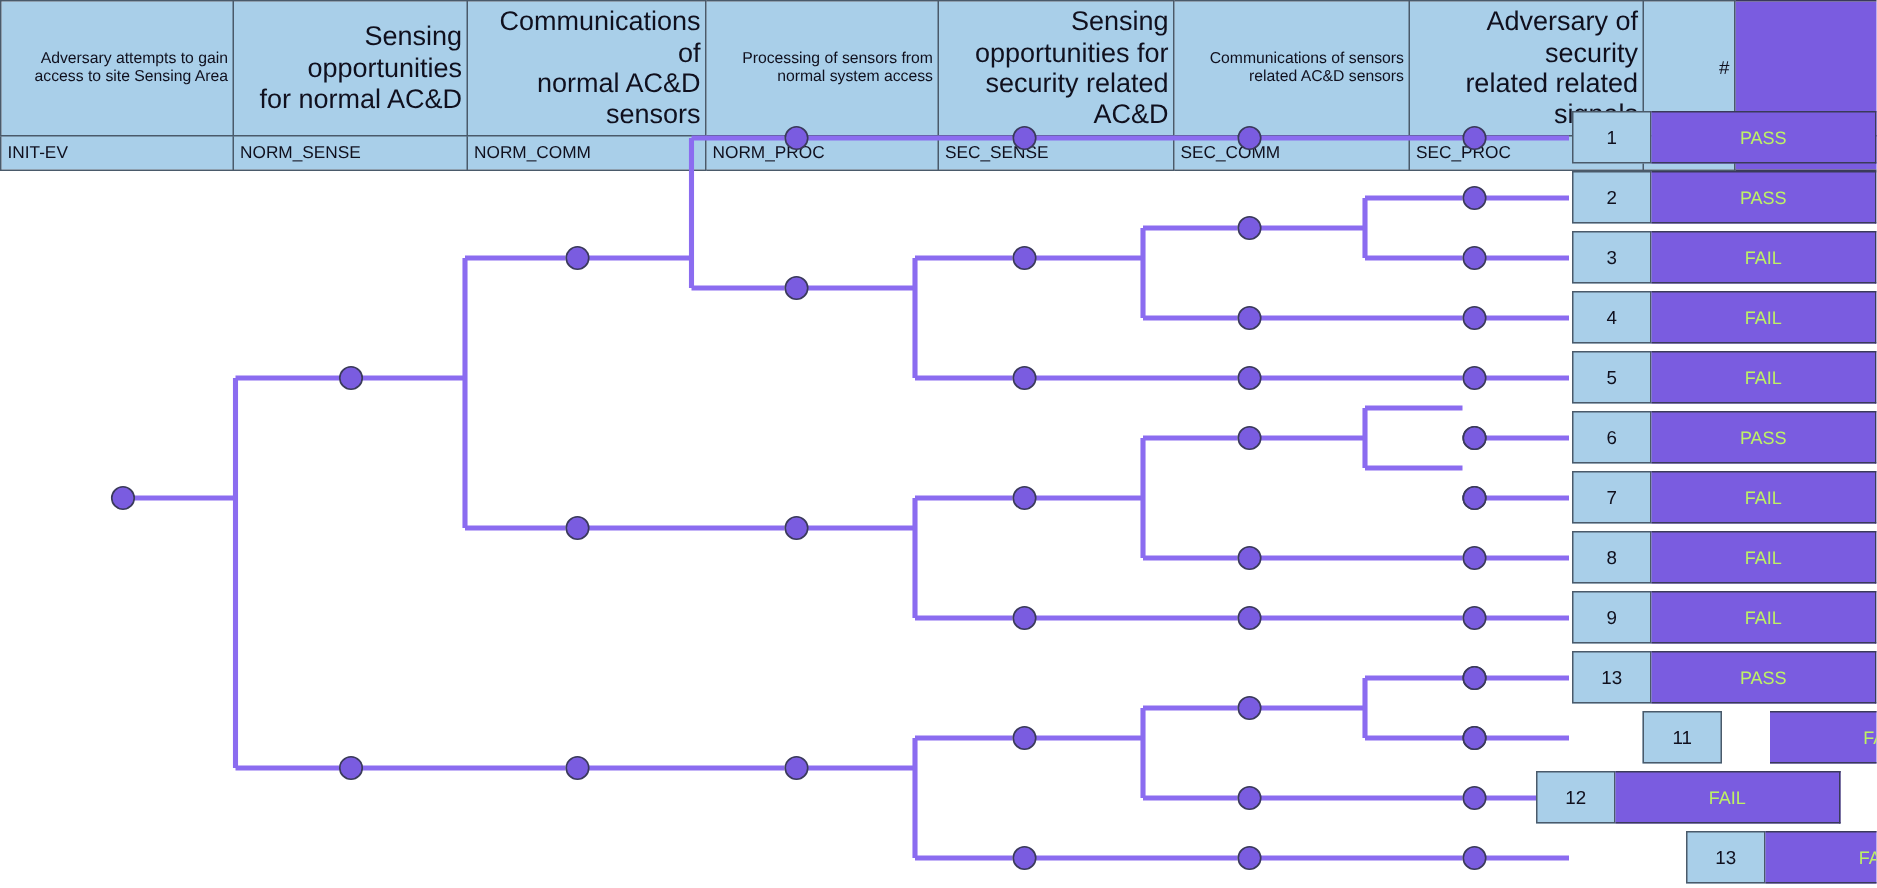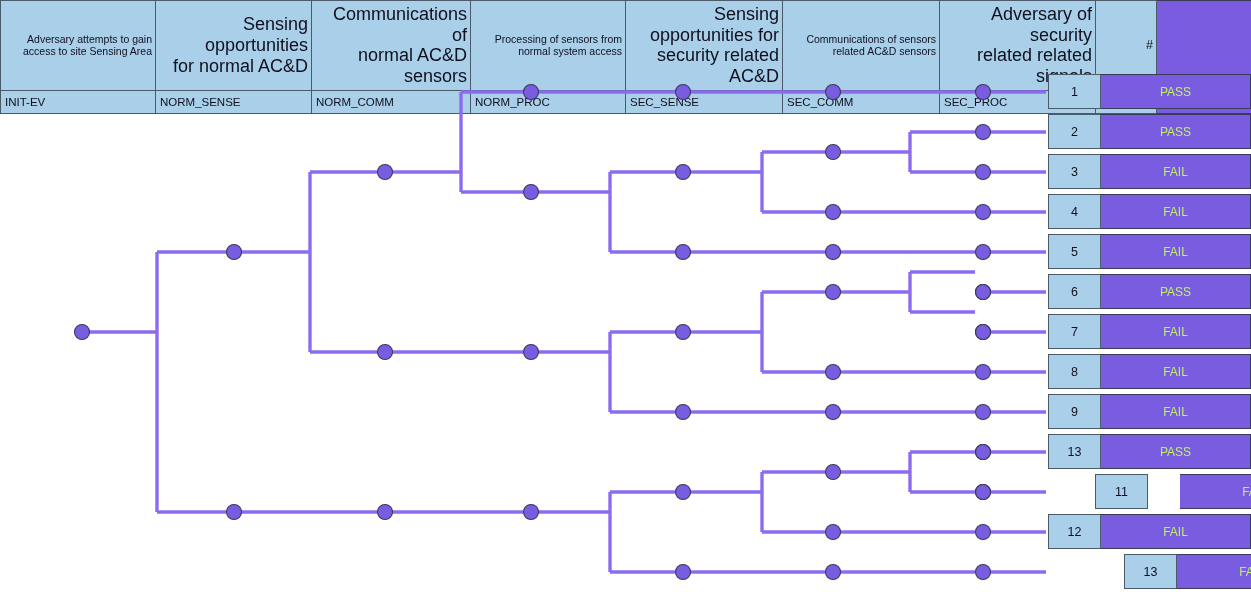--- a/index.html
+++ b/index.html
@@ -284,21 +284,21 @@
         <div class="outcome-state">FAIL</div>
       </div>
       <div class="outcome-row" style="left: 1048px; top: 434px;">
         <div class="outcome-num">13</div>
         <div class="outcome-state">PASS</div>
       </div>
       <div class="outcome-row" style="left: 1095px; top: 474px; gap: 32px;">
         <div class="outcome-num">11</div>
         <div class="outcome-state">FAIL</div>
       </div>
-      <div class="outcome-row" style="left: 1048px; top: 514px; border-radius: 17px;">
+      <div class="outcome-row" style="left: 1024px; top: 514px; border-radius: 17px;">
         <div class="outcome-num">12</div>
         <div class="outcome-state">FAIL</div>
       </div>
       <div class="outcome-row" style="left: 1088px; top: 554px; margin-left: 36px;">
         <div class="outcome-num">13</div>
         <div class="outcome-state">FAIL</div>
       </div>
     </div>
 
 </div>

